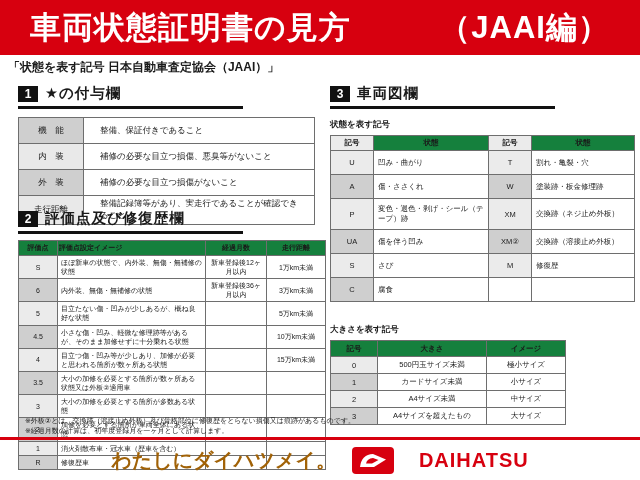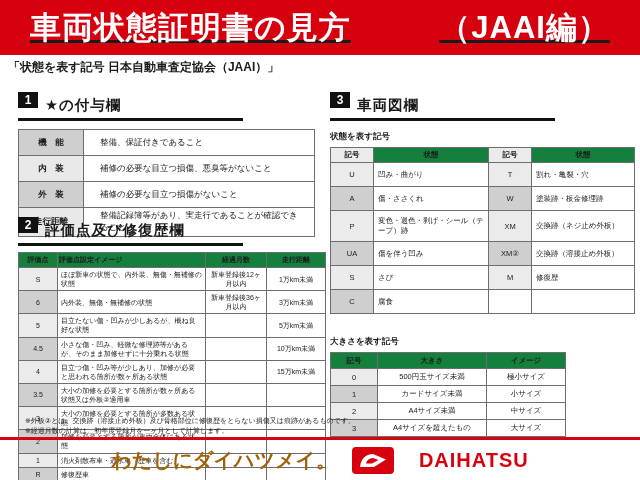--- a/index.html
+++ b/index.html
@@ -2,41 +2,41 @@
 <html><head>
 <meta charset="utf-8">
 <style>
   html,body{margin:0;padding:0;background:#fff;}
   #page{position:relative;width:640px;height:480px;background:#fff;overflow:hidden;
         font-family:"Liberation Sans","DejaVu Sans",sans-serif;color:#1a1a1a;}
 
   
   #banner{position:absolute;top:0;left:0;width:640px;height:55px;background:#d7000f;
           display:flex;align-items:center;justify-content:space-between;
-          padding:0 30px;box-sizing:border-box;text-decoration:underline;}
+          padding:0 30px;box-sizing:border-box;}
   #banner .t{color:#fff;font-size:31px;font-weight:bold;letter-spacing:1px;white-space:nowrap;}
 
   #subtitle{position:absolute;top:59px;left:8px;font-size:12px;font-weight:bold;white-space:nowrap;}
 
   
   .sec-head{display:flex;align-items:center;gap:7px;border-bottom:3px solid #111;
             padding-bottom:3px;width:225px;}
   .sec-num{display:inline-flex;align-items:center;justify-content:center;
            width:20px;height:16px;background:#111;color:#fff;font-size:12px;font-weight:bold;}
-  .sec-title{font-size:14.5px;font-weight:bold;letter-spacing:1px;white-space:nowrap;margin-top:12px;}
+  .sec-title{font-size:14.5px;font-weight:bold;letter-spacing:1px;white-space:nowrap;}
 
   
   table{border-collapse:collapse;table-layout:fixed;}
   th,td{border:1px solid #6e6e6e;overflow:hidden;}
   th{background:#15803d;font-weight:bold;}
 
   
   #sec1{position:absolute;top:84px;left:18px;width:300px;}
   .t1{width:297px;margin-top:8px;font-size:8.5px;}
-  .t1 th{width:62px;height:23px;text-align:center;font-weight:bold;}
+  .t1 th{width:62px;height:23px;text-align:center;font-weight:normal;}
   .t1 tr:nth-child(odd) th{background:#cfcfcf;}
   .t1 tr:nth-child(even) th{background:#e9e9e9;}
   .t1 td{padding:2px 16px;text-align:left;}
 
   
   #sec2{position:absolute;top:209px;left:18px;width:300px;}
   .t2{width:299px;margin-top:6px;font-size:7px;line-height:1.3;}
   .t2 th{height:12px;text-align:center;font-size:7px;}
   .t2 td{padding:2px 3px;}
   .t2 .c-score{width:36px;text-align:center;}

